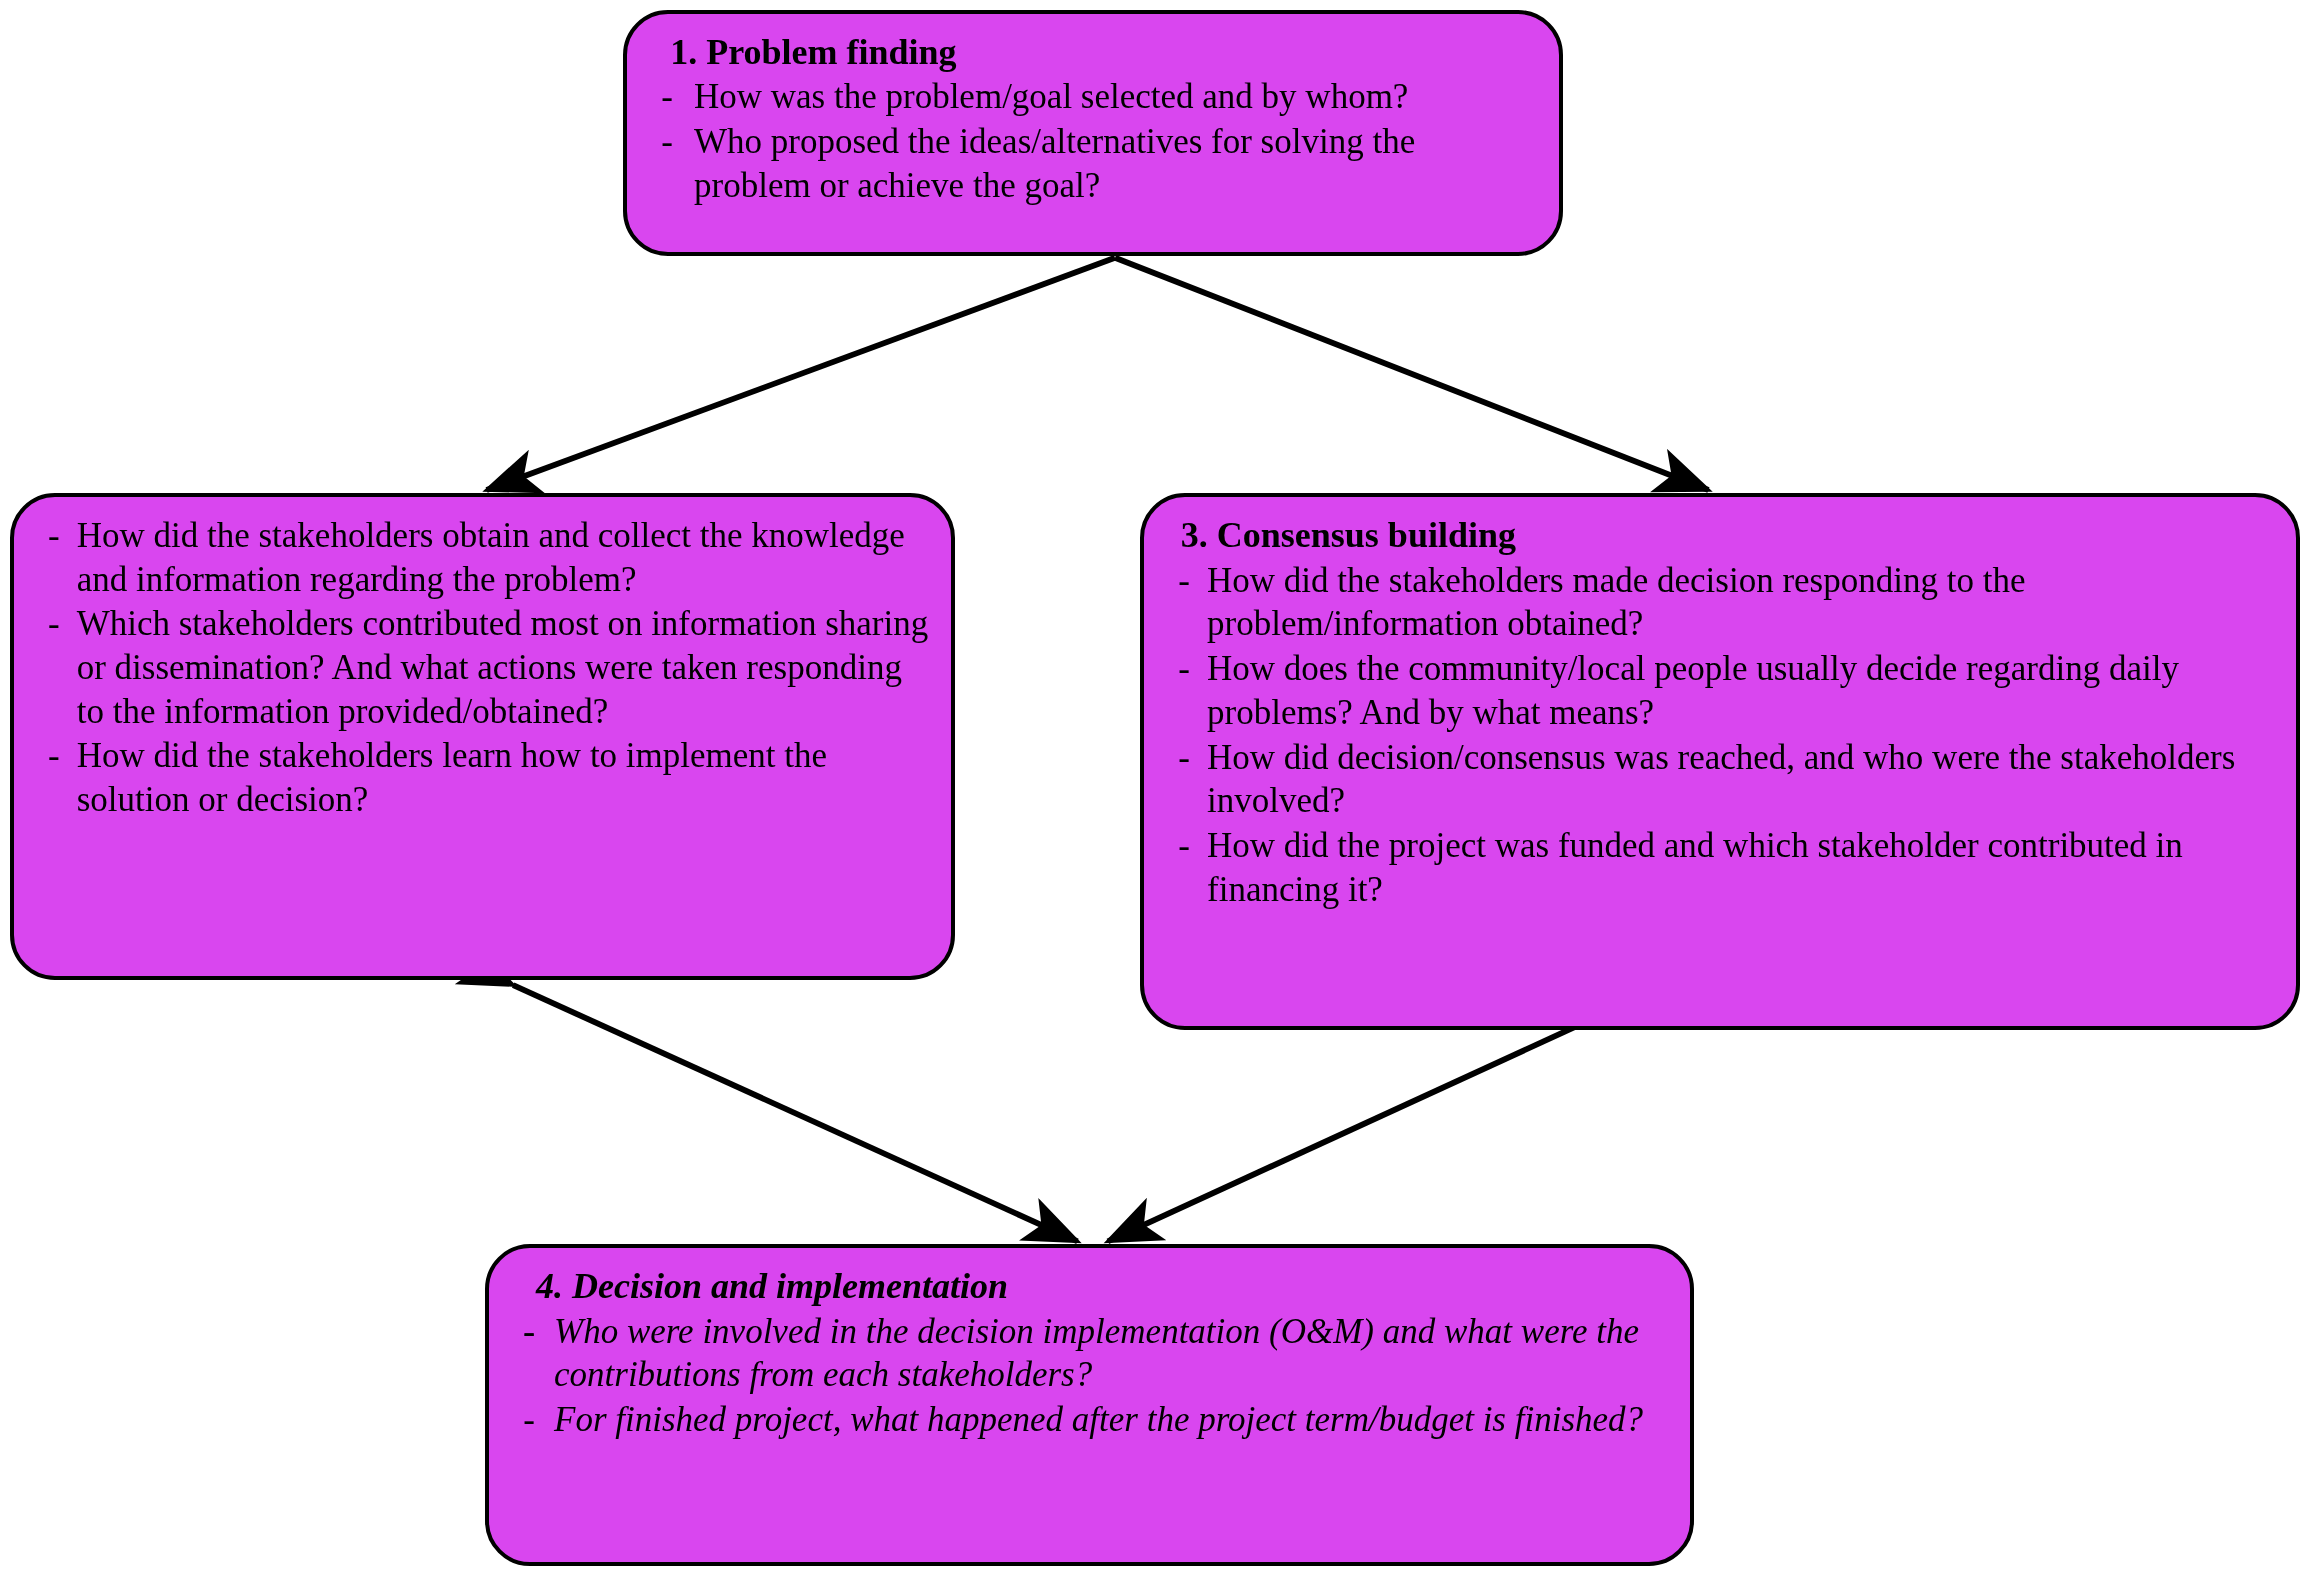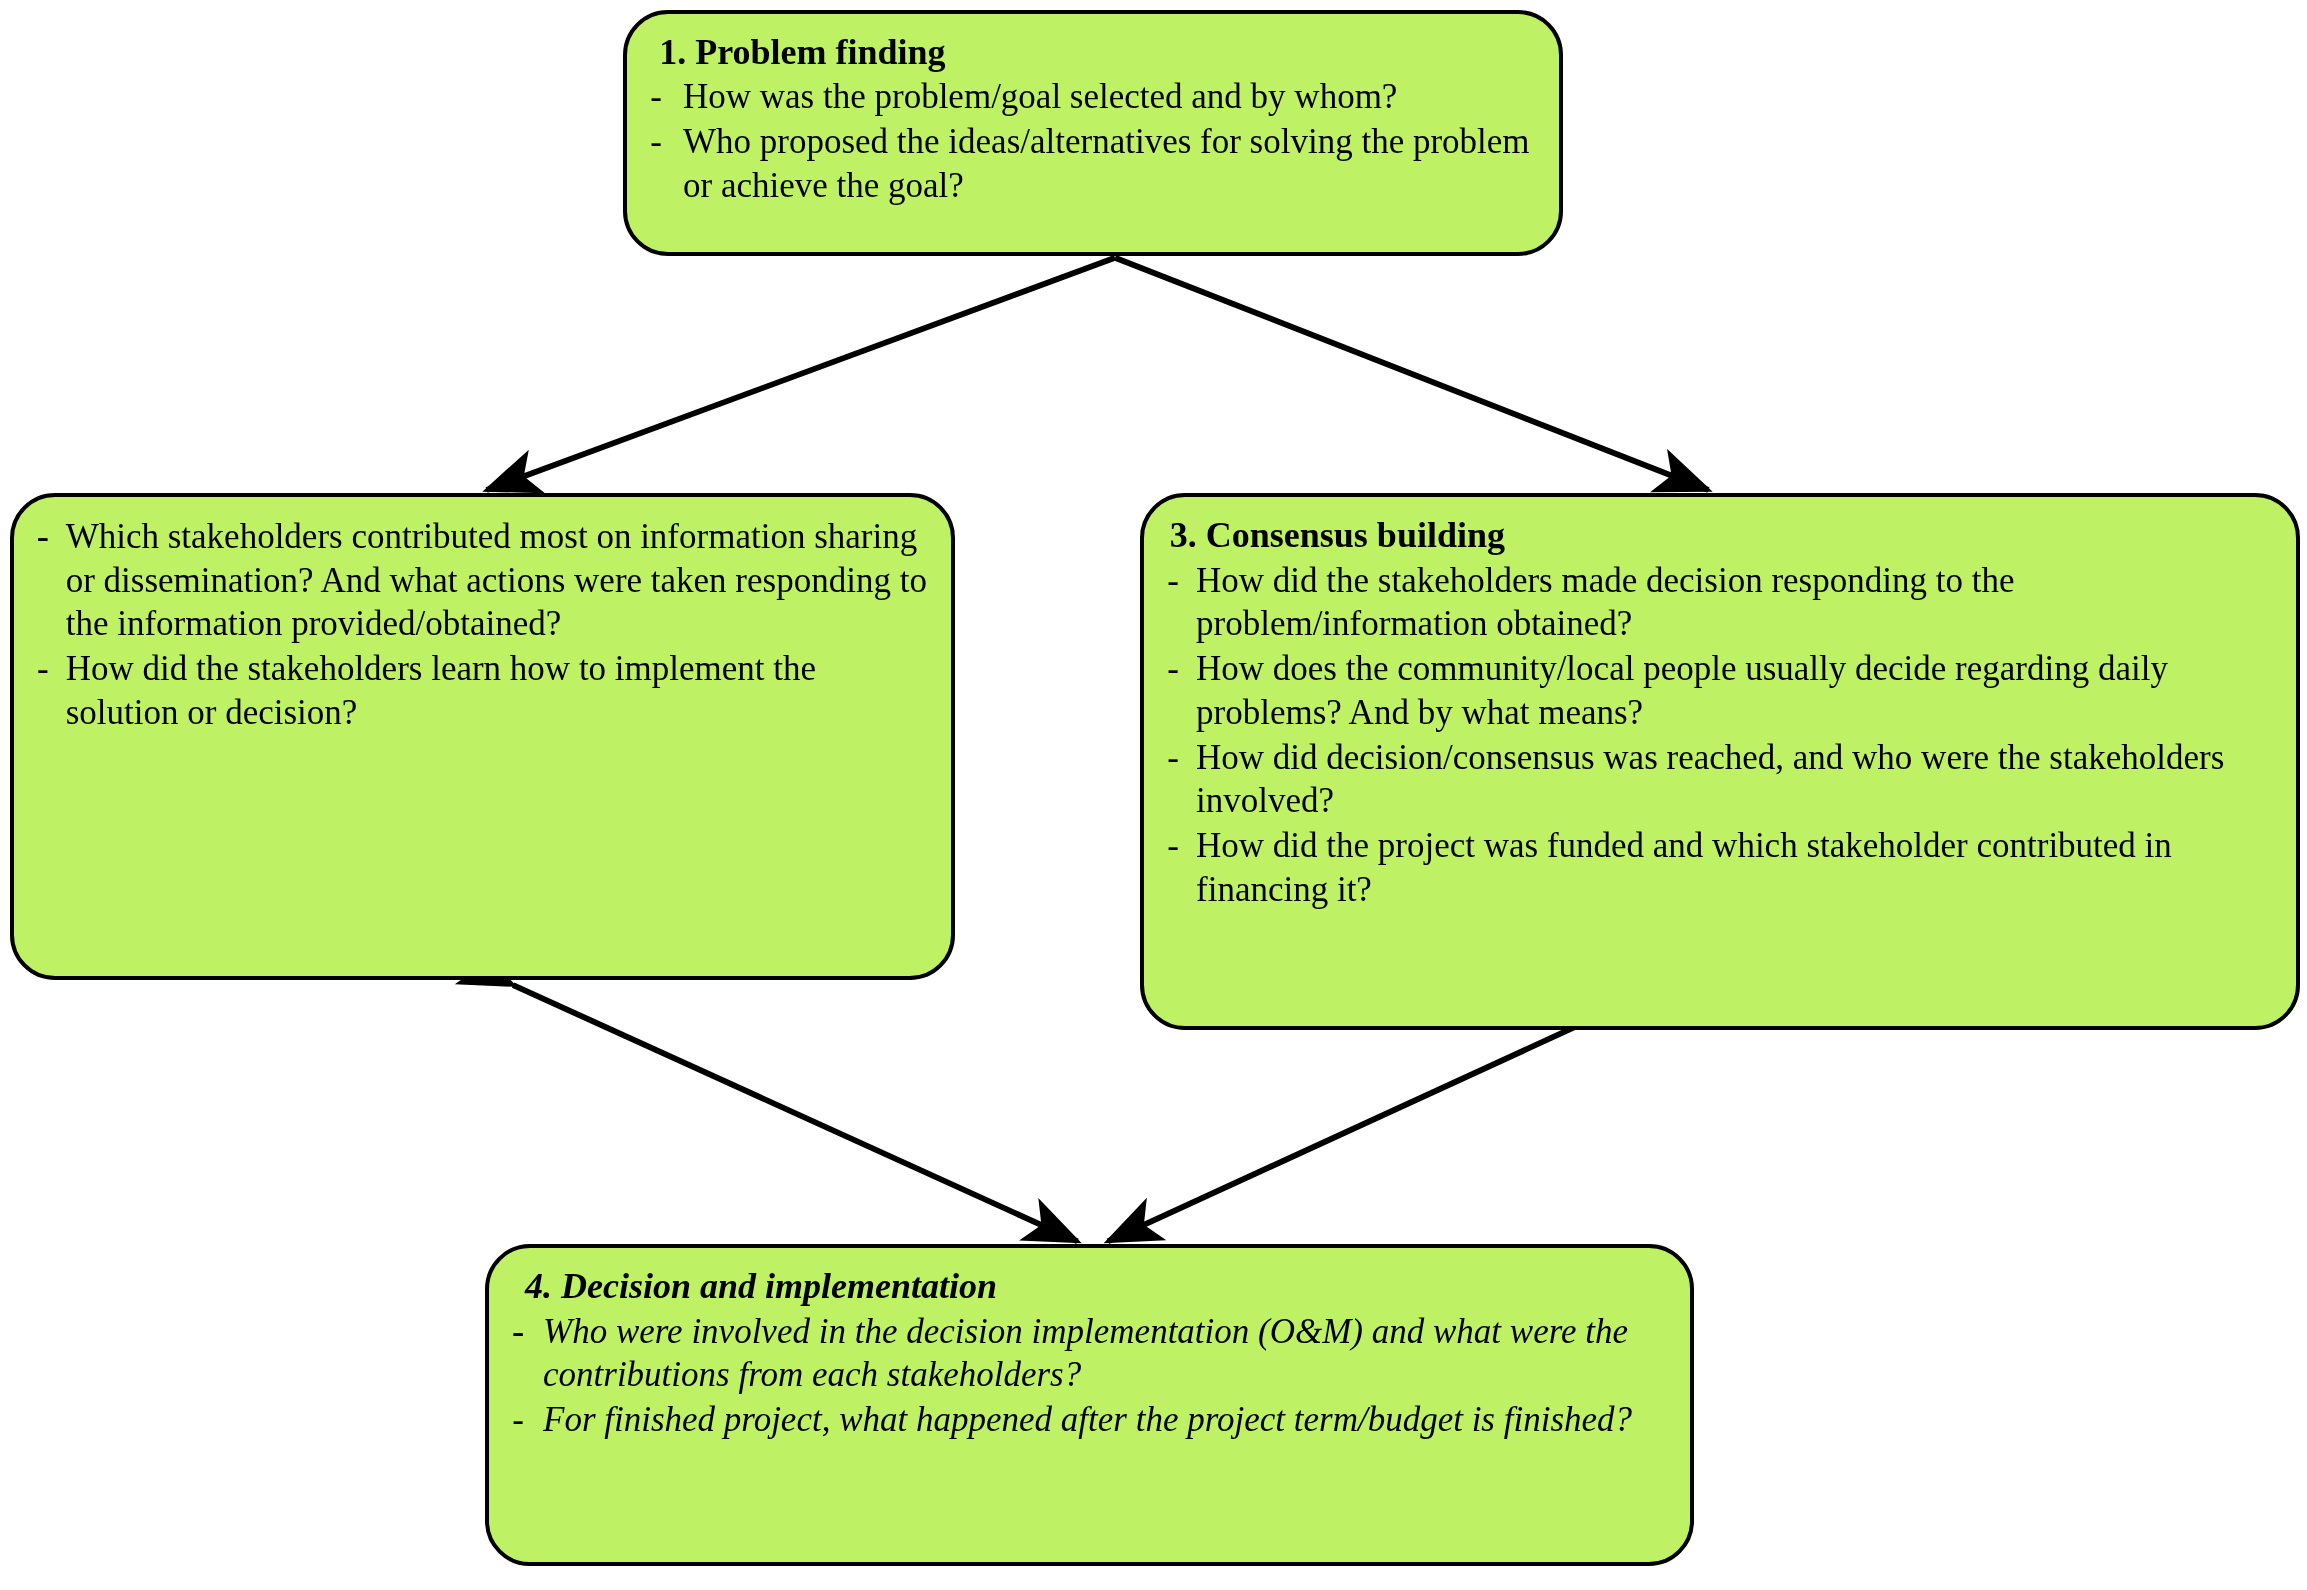--- a/index.html
+++ b/index.html
@@ -24,23 +24,23 @@
     width: 2307px;
     height: 1591px;
     pointer-events: none;
     z-index: 1;
   }
   .node-box {
     position: absolute;
     box-sizing: border-box;
     border: 4.5px solid #000000;
     border-radius: 45px;
-    background: #bef264;
+    background: #d946ef;
     z-index: 2;
-    padding: 17px 22px 17px 18px;
+    padding: 17px 22px 17px 29px;
   }
   .node-title {
     font-weight: bold;
     font-size: 36px;
     line-height: 1.17;
     letter-spacing: 0px;
     margin: 0 0 2.6px 14.2px;
     white-space: nowrap;
   }
   .node-list {
@@ -106,20 +106,21 @@
         <span class="bullet-dash">-</span>
         <span>Who proposed the ideas/alternatives for solving the problem or achieve the goal?</span>
       </li>
     </ul>
   </div>
 
   <div class="node-box" id="box-2">
     <ul class="node-list">
       <li>
         <span class="bullet-dash">-</span>
+        <span>How did the stakeholders obtain and collect the knowledge and information regarding the problem?</span>
       </li>
       <li>
         <span class="bullet-dash">-</span>
         <span>Which stakeholders contributed most on information sharing or dissemination? And what actions were taken responding to the information provided/obtained?</span>
       </li>
       <li>
         <span class="bullet-dash">-</span>
         <span>How did the stakeholders learn how to implement the solution or decision?</span>
       </li>
     </ul>

